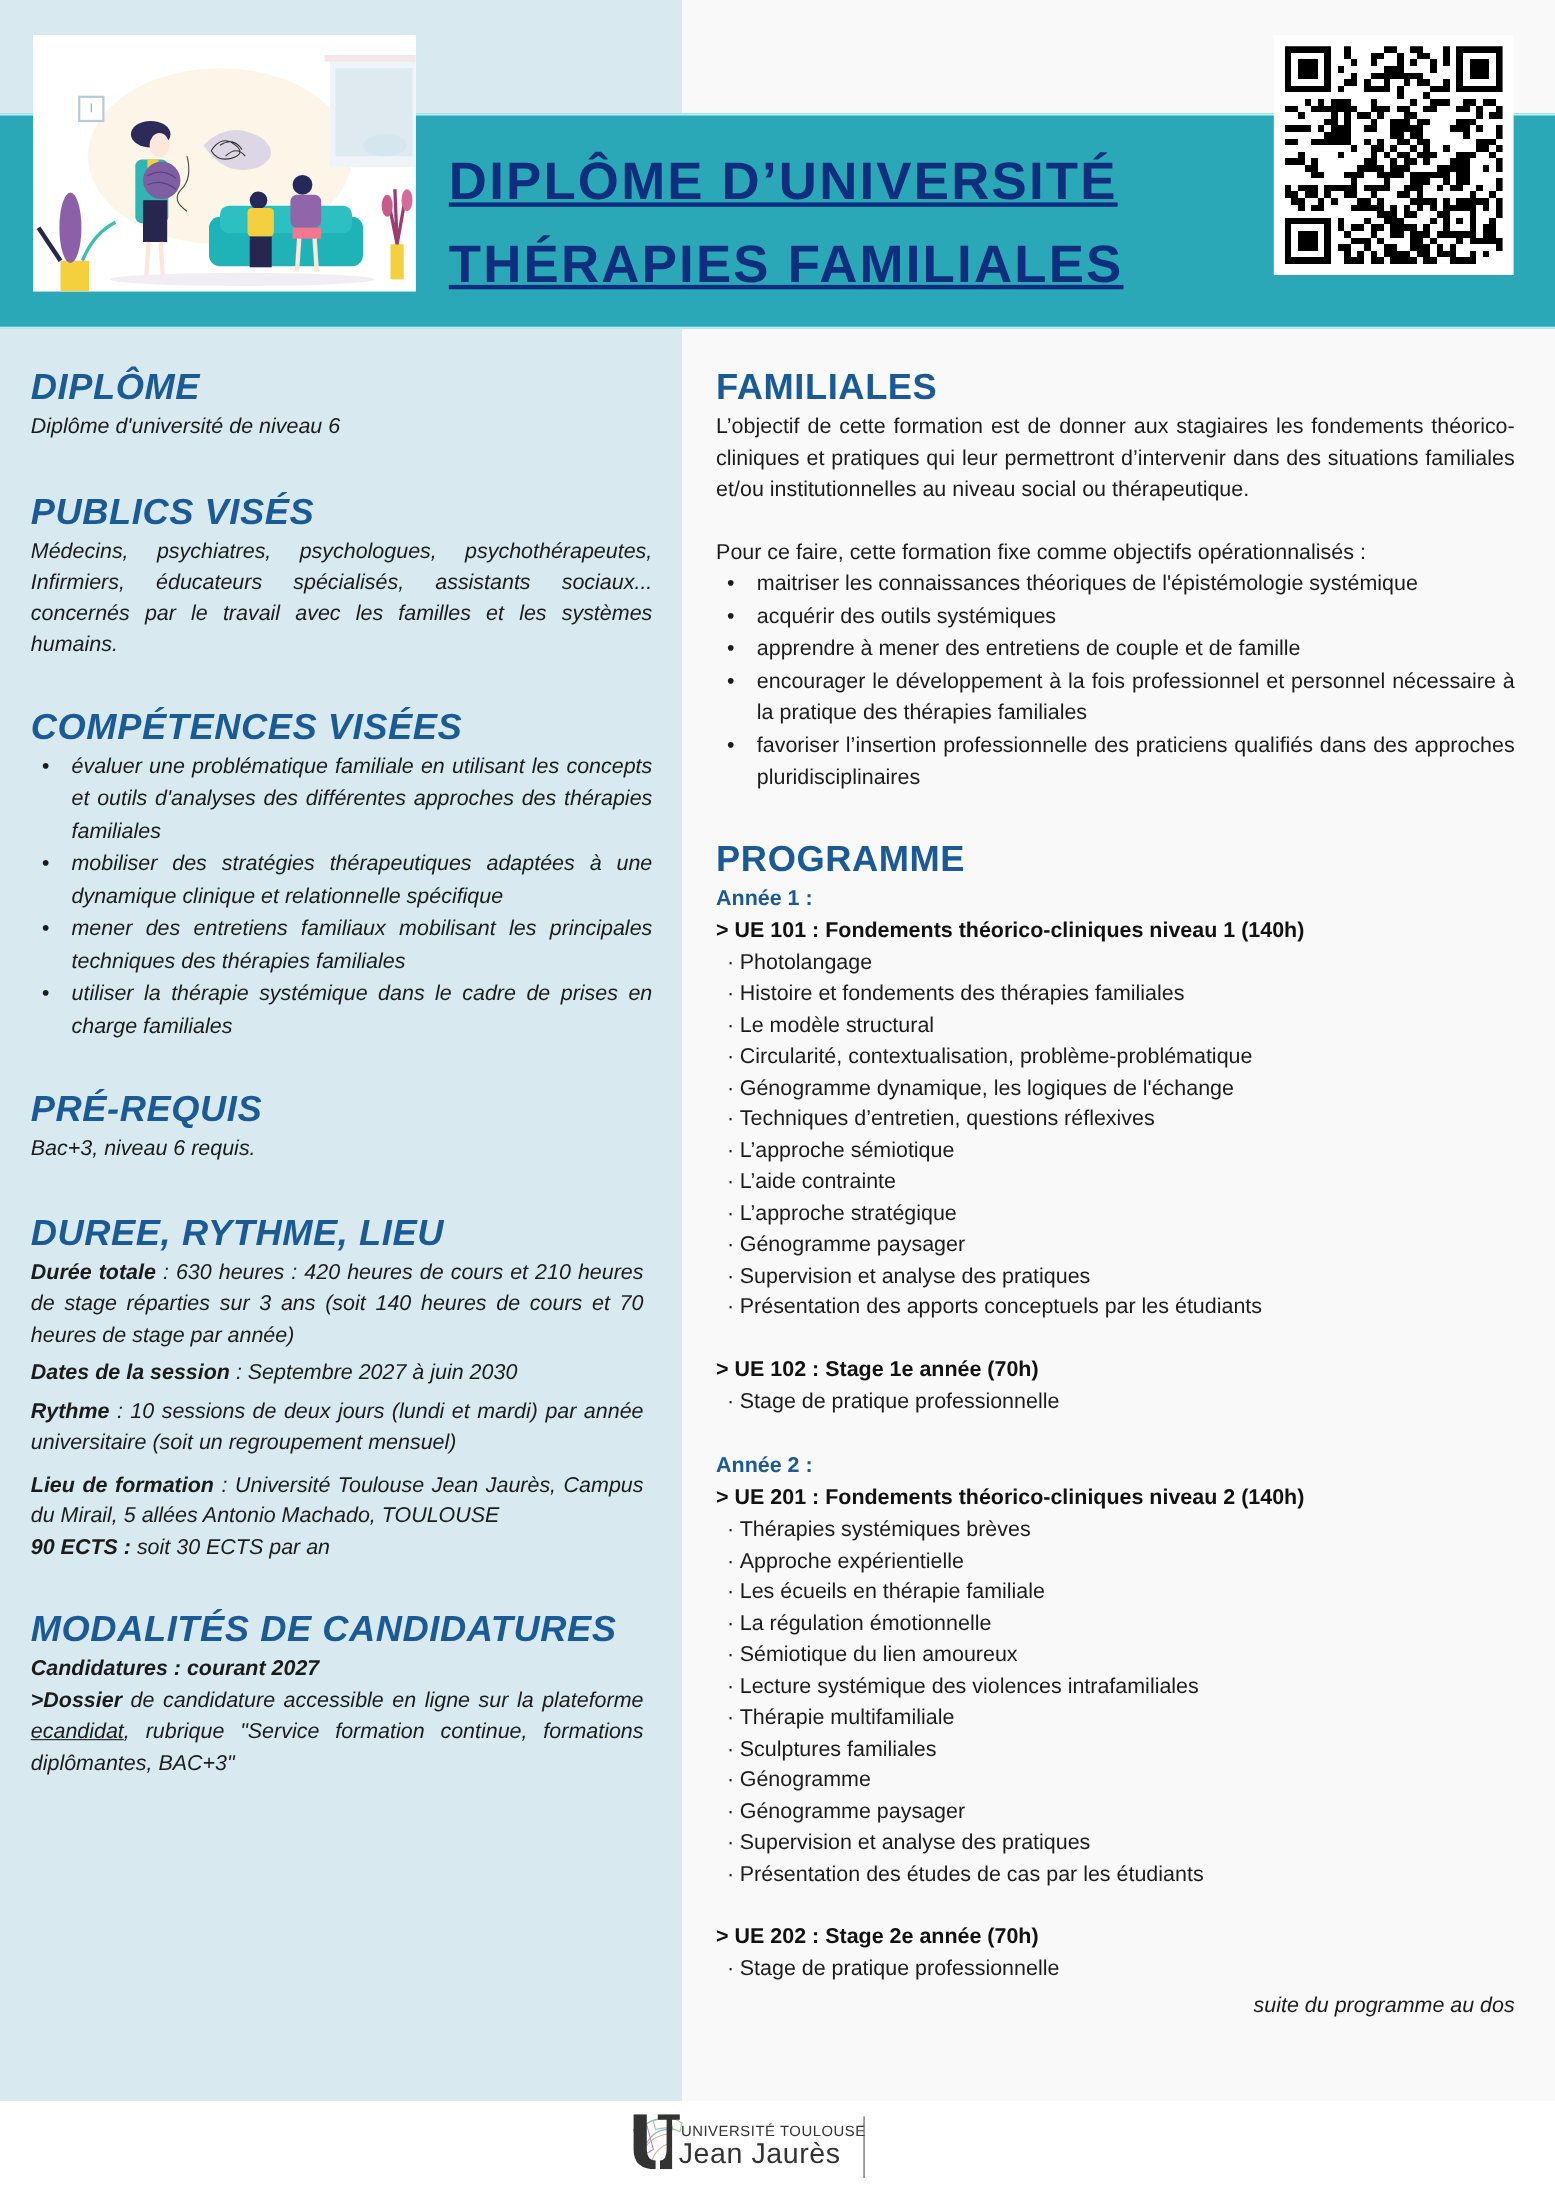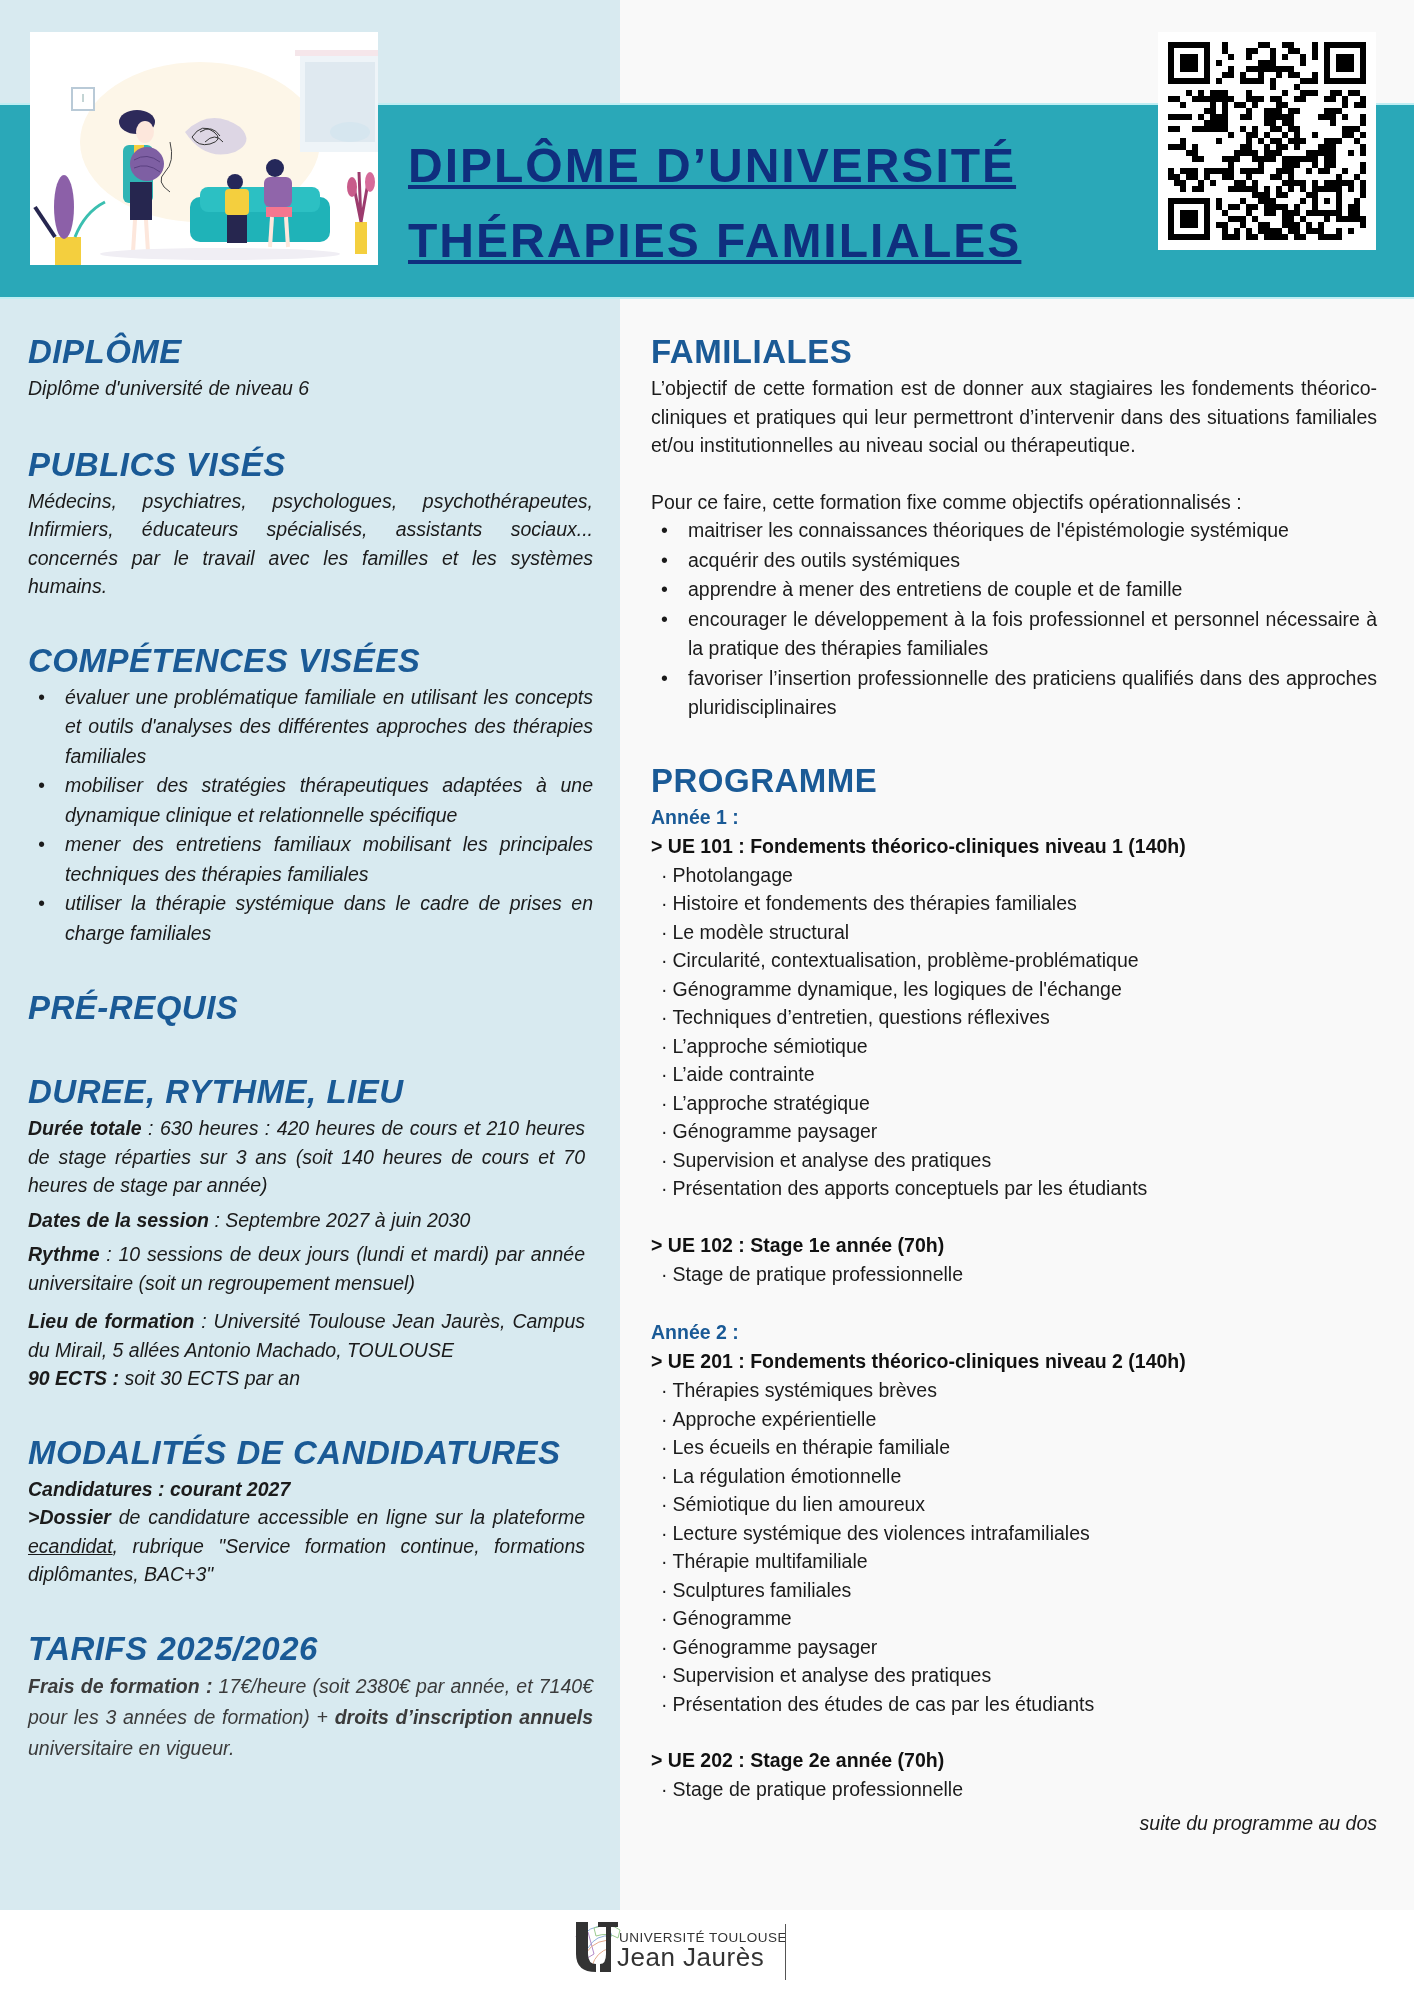--- a/index.html
+++ b/index.html
@@ -551,41 +551,38 @@
     <ul class="bullets">
       <li><span class="dot">•</span><span>évaluer une problématique familiale en utilisant les concepts et outils d'analyses des différentes approches des thérapies familiales</span></li>
       <li><span class="dot">•</span><span> mobiliser des stratégies thérapeutiques adaptées à une dynamique clinique et relationnelle spécifique</span></li>
       <li><span class="dot">•</span><span>mener des entretiens familiaux mobilisant les principales techniques des thérapies familiales</span></li>
       <li><span class="dot">•</span><span>utiliser la thérapie systémique dans le cadre de prises en charge familiales</span></li>
     </ul>
   </div>
 
   <div class="section" style="margin-bottom:40px;">
     <h2 class="section-title">PRÉ-REQUIS</h2>
+    <div class="body-text">Bac+3, niveau 6 requis.</div>
   </div>
 
   <div class="section" style="margin-bottom:38px; padding-right:8px;">
     <h2 class="section-title">DUREE, RYTHME, LIEU</h2>
     <div class="body-text para"><b>Durée totale</b><span> : 630 heures : 420 heures de cours et 210 heures de stage réparties sur 3 ans (soit 140 heures de cours et 70 heures de stage par année)</span></div>
     <div class="body-text para"><b>Dates de la session</b><span> : Septembre 2027 à juin 2030</span></div>
     <div class="body-text para" style="margin-bottom:10px;"><b>Rythme</b><span> : 10 sessions de deux jours (lundi et mardi) par année universitaire (soit un regroupement mensuel)</span></div>
     <div class="body-text"><b>Lieu de formation</b><span> : Université Toulouse Jean Jaurès, Campus du Mirail, 5 allées Antonio Machado, TOULOUSE</span></div>
     <div class="body-text"><b>90 ECTS :</b><span> soit 30 ECTS par an</span></div>
   </div>
 
   <div class="section" style="margin-bottom:38px; padding-right:8px;">
     <h2 class="section-title">MODALITÉS DE CANDIDATURES</h2>
     <div class="body-text" style="font-weight:bold;">Candidatures : courant 2027</div>
     <div class="body-text"><b>&gt;Dossier</b><span> de candidature accessible en ligne sur la plateforme </span><span class="underline">ecandidat</span><span>, rubrique "Service formation continue, formations diplômantes, BAC+3"</span></div>
   </div>
 
-  <div class="section">
-    <h2 class="section-title">TARIFS 2025/2026</h2>
-    <div class="body-text grey" style="line-height:31px;"><b>Frais de formation  :</b><span> 17€/heure (soit 2380€ par année, et 7140€ pour les 3 années de formation) + </span><b>droits d’inscription annuels</b><span> universitaire en vigueur.</span></div>
-  </div>
 </div>
 
 <div class="col-right">
   <div class="section" style="margin-bottom:36px;">
     <h2 class="section-title">FAMILIALES</h2>
     <div class="body-text">L’objectif de cette formation est de donner aux stagiaires les fondements théorico-cliniques et pratiques qui leur permettront d’intervenir dans des situations familiales et/ou institutionnelles au niveau social ou thérapeutique.</div>
     <div class="gap-sm" style="height:28px;"></div>
     <div class="body-text">Pour ce faire, cette formation fixe comme objectifs opérationnalisés :</div>
     <ul class="bullets" style="margin-top:0;">
       <li><span class="dot">•</span><span>maitriser les connaissances théoriques de l'épistémologie systémique</span></li>

